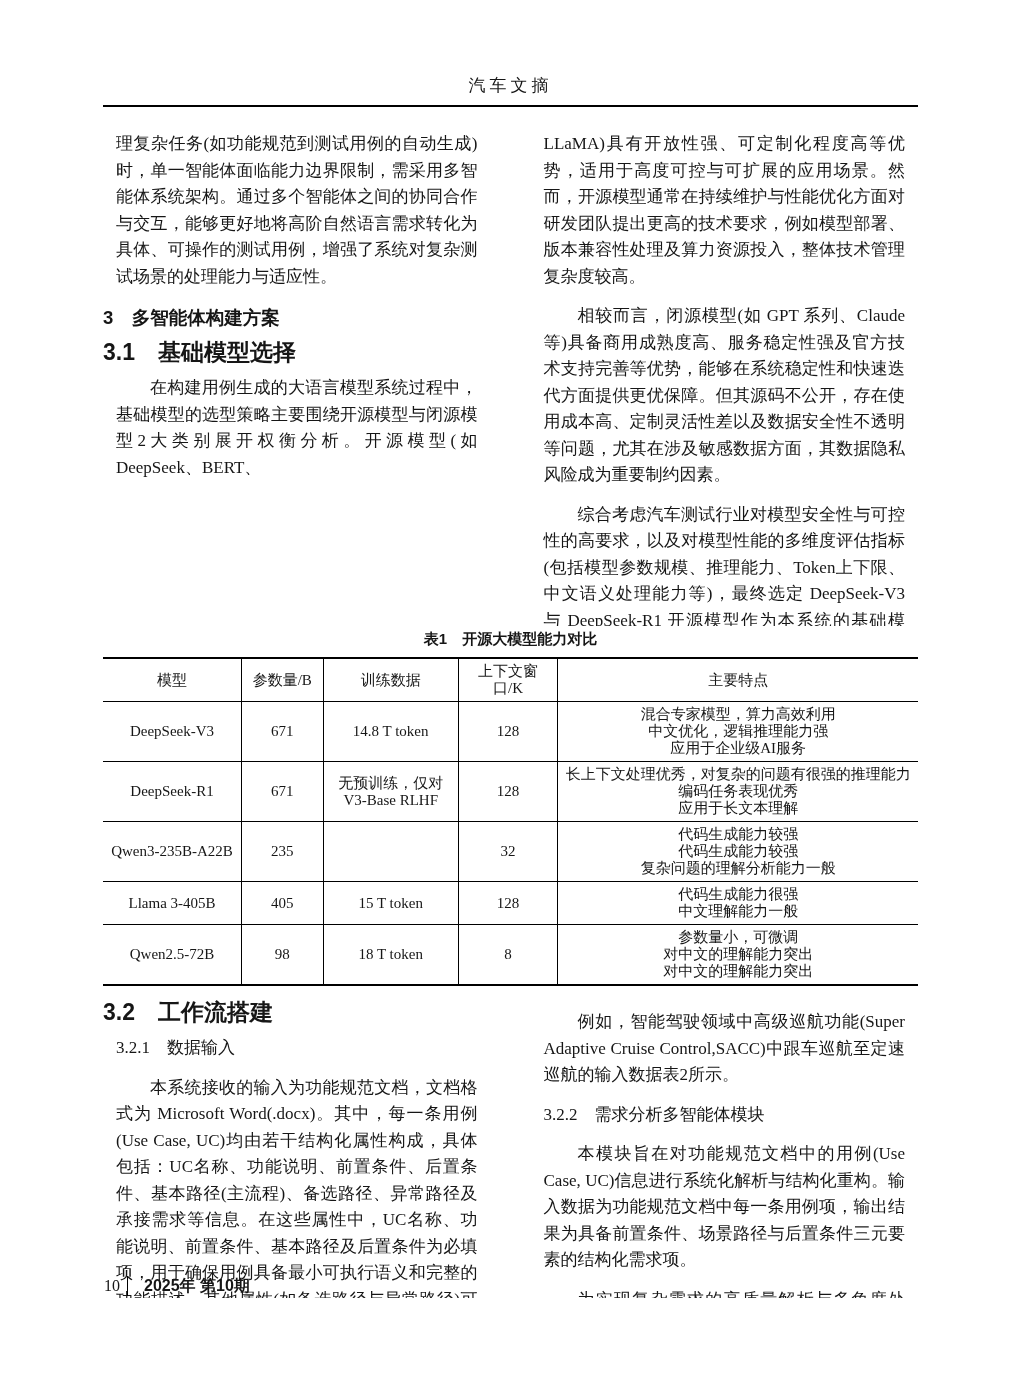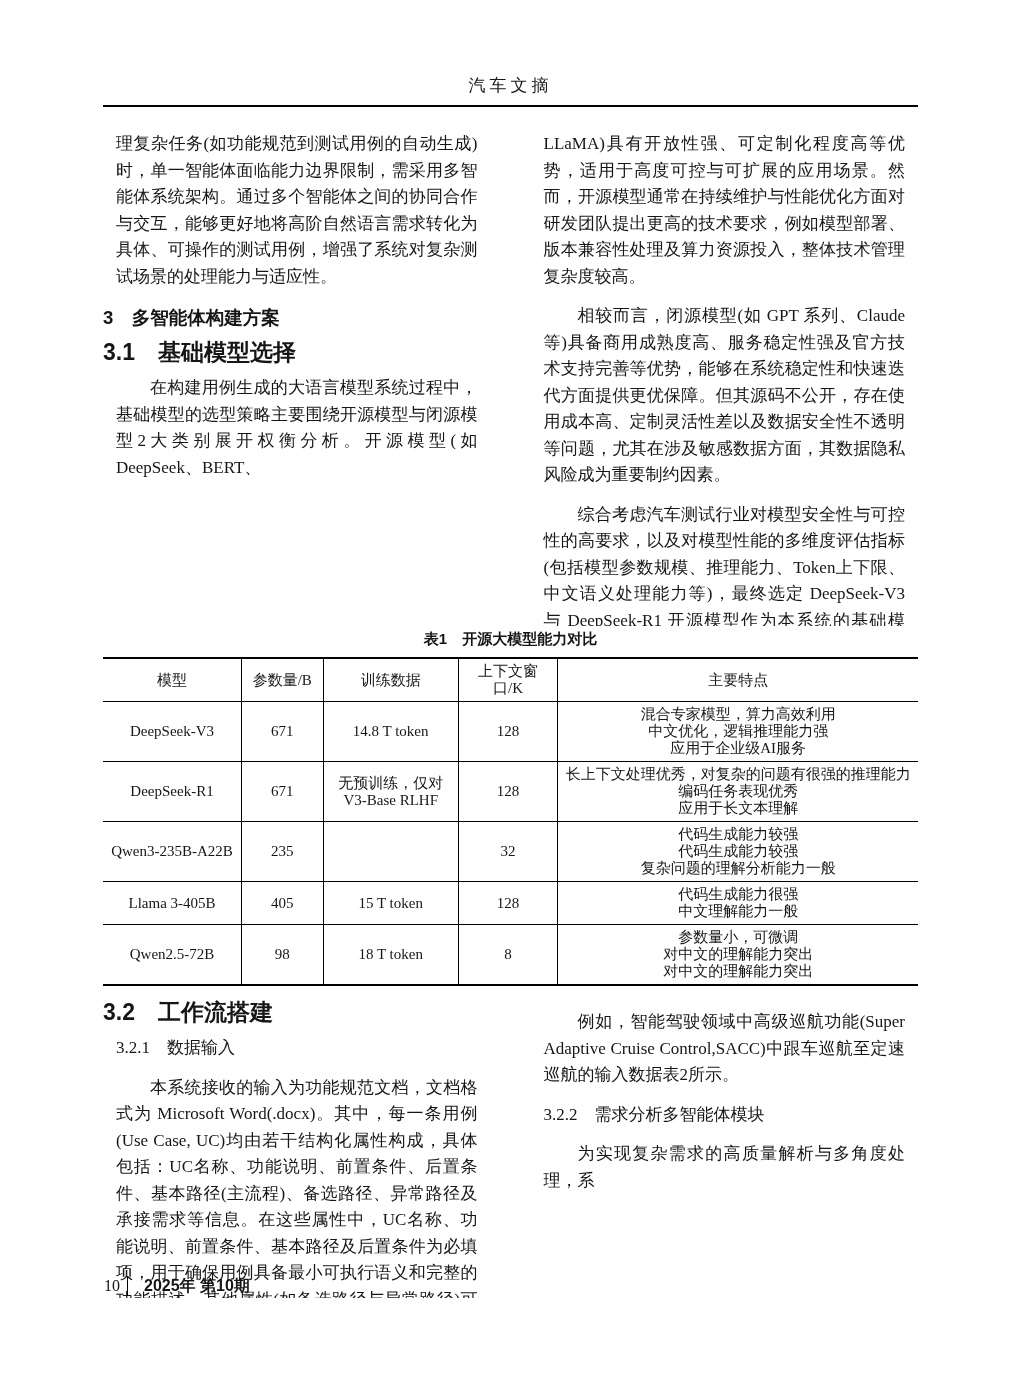--- a/index.html
+++ b/index.html
@@ -221,20 +221,21 @@
 
   <div class="columns bottom">
     <div class="col">
       <h3 class="sub" style="margin-top:6px;">3.2　工作流搭建</h3>
       <p class="body subnum">3.2.1　数据输入</p>
       <p class="body indent">本系统接收的输入为功能规范文档，文档格式为 Microsoft Word(.docx)。其中，每一条用例(Use Case, UC)均由若干结构化属性构成，具体包括：UC名称、功能说明、前置条件、后置条件、基本路径(主流程)、备选路径、异常路径及承接需求等信息。在这些属性中，UC名称、功能说明、前置条件、基本路径及后置条件为必填项，用于确保用例具备最小可执行语义和完整的功能描述。其他属性(如备选路径与异常路径)可根据用例复杂度和业务覆盖要求进行补充，体现系</p>
     </div>
     <div class="col">
       <p class="body indent">例如，智能驾驶领域中高级巡航功能(Super Adaptive Cruise Control,SACC)中跟车巡航至定速巡航的输入数据表2所示。</p>
       <p class="body subnum">3.2.2　需求分析多智能体模块</p>
+      <p class="body indent">本模块旨在对功能规范文档中的用例(Use Case, UC)信息进行系统化解析与结构化重构。输入数据为功能规范文档中每一条用例项，输出结果为具备前置条件、场景路径与后置条件三元要素的结构化需求项。</p>
       <p class="body indent">为实现复杂需求的高质量解析与多角度处理，系</p>
     </div>
   </div>
 
   <div class="page-footer">
     <span class="pagenum">10</span>
     <span class="issue">2025年 第10期</span>
   </div>
 
 </div>

